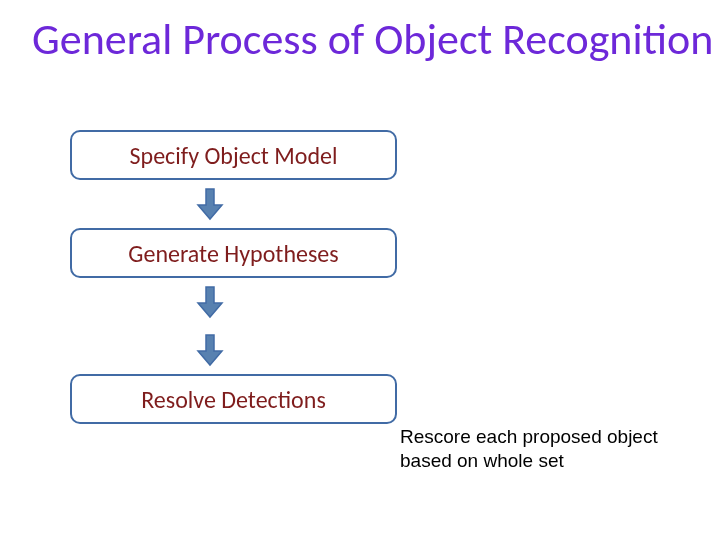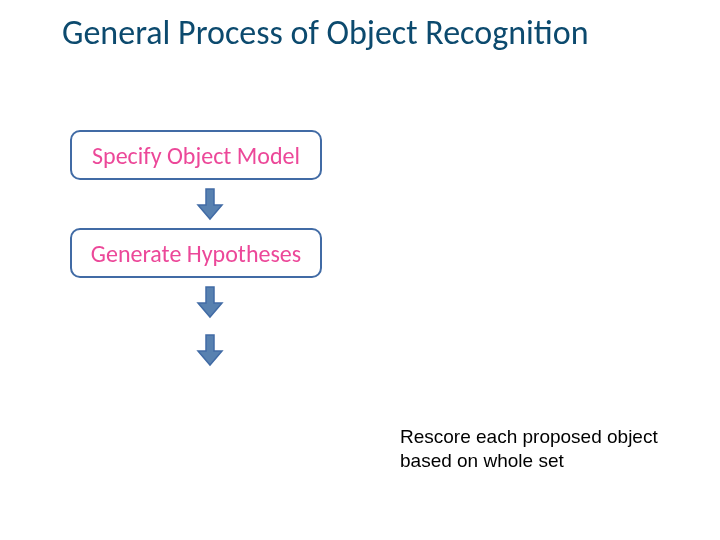--- a/index.html
+++ b/index.html
@@ -8,41 +8,40 @@
     height: 540px;
     background: #fff;
     font-family: Calibri, Arial, sans-serif;
     position: relative;
     overflow: hidden;
   }
   .title {
     position: absolute;
     top: 12px;
     left: 32px;
-    font-size: 34px;
-    color: #0c4a6e;
+    font-size: 44px;
+    color: #6d28d9;
     font-weight: 400;
-    margin-left: 30px;
   }
   .steps {
     position: absolute;
     left: 70px;
     top: 130px;
   }
   .step-box {
-    width: 252px;
+    width: 327px;
     height: 50px;
     border: 2.5px solid #416ba5;
     border-radius: 10px;
     background: #fff;
     display: flex;
     align-items: center;
     justify-content: center;
     font-size: 24px;
-    color: #ec4899;
+    color: #7f1d1d;
     font-weight: 400;
   }
   .arrow-wrap {
     width: 280px;
     height: 48px;
     display: flex;
     align-items: center;
     justify-content: center;
   }
   .arrow-svg { display: block; }
@@ -84,16 +83,19 @@
     </svg>
   </div>
 
 
   <div class="arrow-wrap">
     <svg class="arrow-svg" width="28" height="34" viewBox="0 0 28 34">
       <path d="M10 2 H18 V18 H26 L14 32 L2 18 H10 Z" fill="#5881b0" stroke="#416ba5" stroke-width="1.5"></path>
     </svg>
   </div>
 
+  <div class="step-box">
+    <span>Resolve Detections</span>
+  </div>
 
 </div>
 
 <div class="annotation">Rescore each proposed object based on whole set</div>
 
 </body></html>

